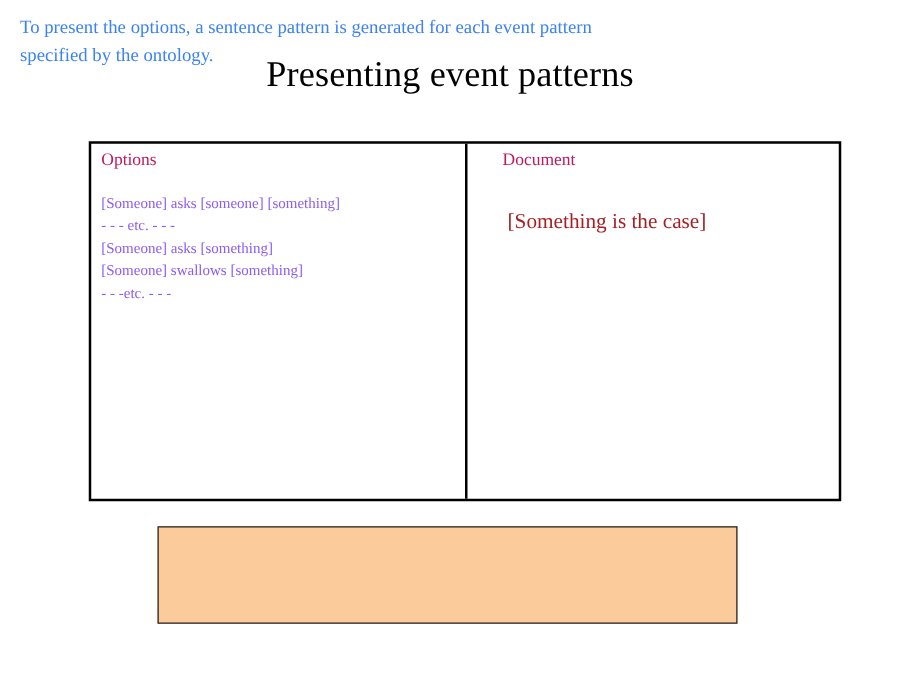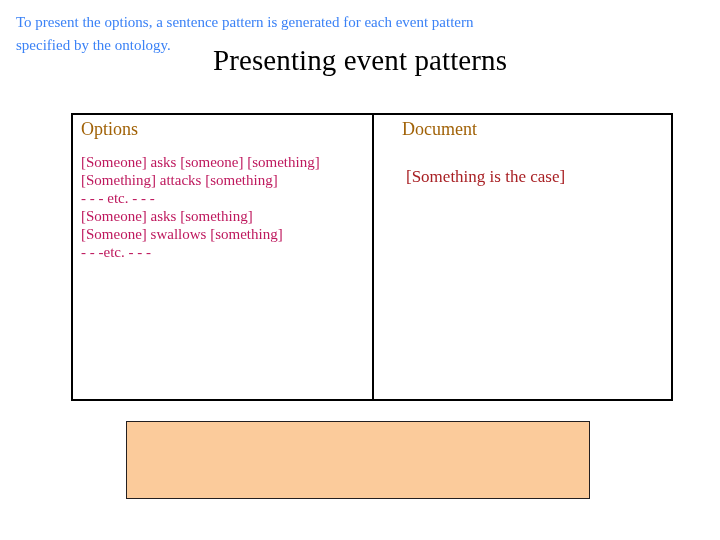--- a/index.html
+++ b/index.html
@@ -66,42 +66,42 @@
   }
   #col-document {
     left: 301px;
     width: 301px;
     margin-left: 20px;
   }
   .col-header {
     position: absolute;
     left: 8px;
     top: 3px;
-    font-size: 18px;
+    font-size: 14px;
     line-height: 22px;
     font-family: "Liberation Serif", "DejaVu Serif", serif;
-    color: #a16207;
+    color: #be185d;
     white-space: nowrap;
   }
 
   
   #options-list {
     position: absolute;
     left: 8px;
     top: 38px;
     width: 290px;
     margin: 0;
     padding: 0;
     list-style: none;
   }
   #options-list li {
-    font-size: 15px;
+    font-size: 12px;
     line-height: 18px;
     font-family: "Liberation Serif", "DejaVu Serif", serif;
-    color: #be185d;
+    color: #8b5cf6;
     white-space: nowrap;
   }
 
   
   #document-text {
     position: absolute;
     left: 12px;
     top: 51px;
     font-size: 17px;
     line-height: 22px;
@@ -137,21 +137,20 @@
 <div id="slide" style="background: rgb(255, 255, 255);">
 
   <div id="slide-title">Presenting event patterns</div>
 
   <div id="pattern-table" style="border-color: rgb(0, 0, 0);">
 
     <div class="table-col" id="col-options" style="border-right-color: rgb(0, 0, 0);">
       <div class="col-header">Options</div>
       <ul id="options-list">
         <li>[Someone] asks [someone] [something]</li>
-        <li>[Something] attacks [something]</li>
         <li>- - - etc. - - -</li>
         <li>[Someone] asks [something]</li>
         <li>[Someone] swallows [something]</li>
         <li>- - -etc. - - -</li>
       </ul>
     </div>
 
     <div class="table-col" id="col-document">
       <div class="col-header">Document</div>
       <div id="document-text" style="color: rgb(168, 31, 35);">[Something is the case]</div>

